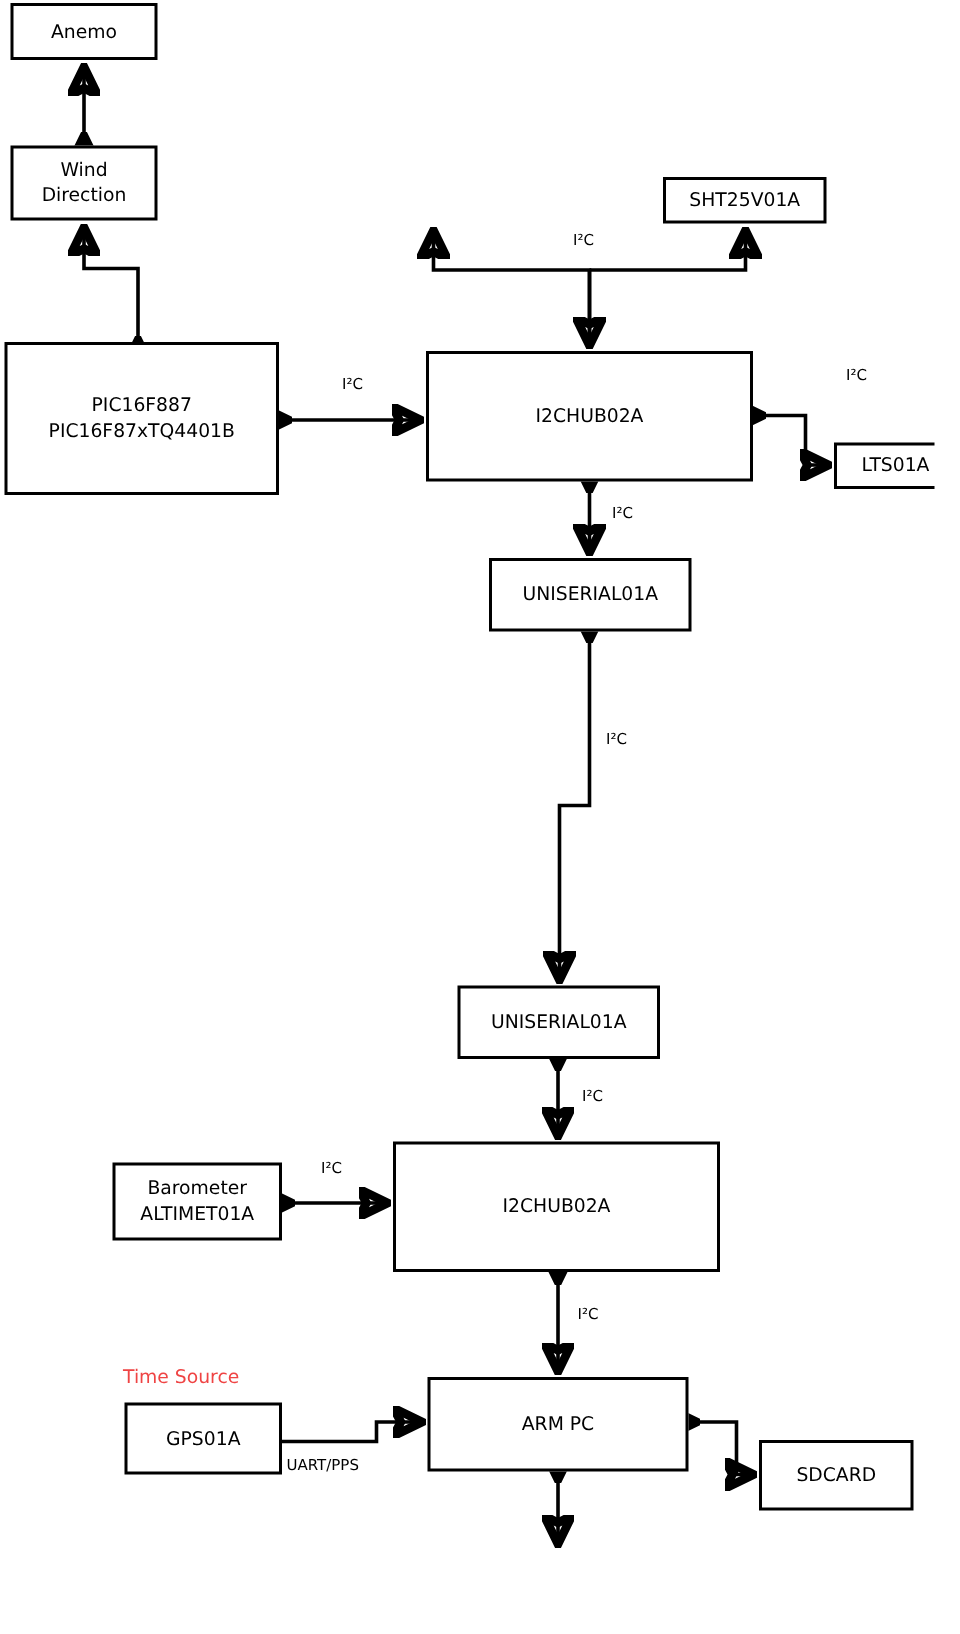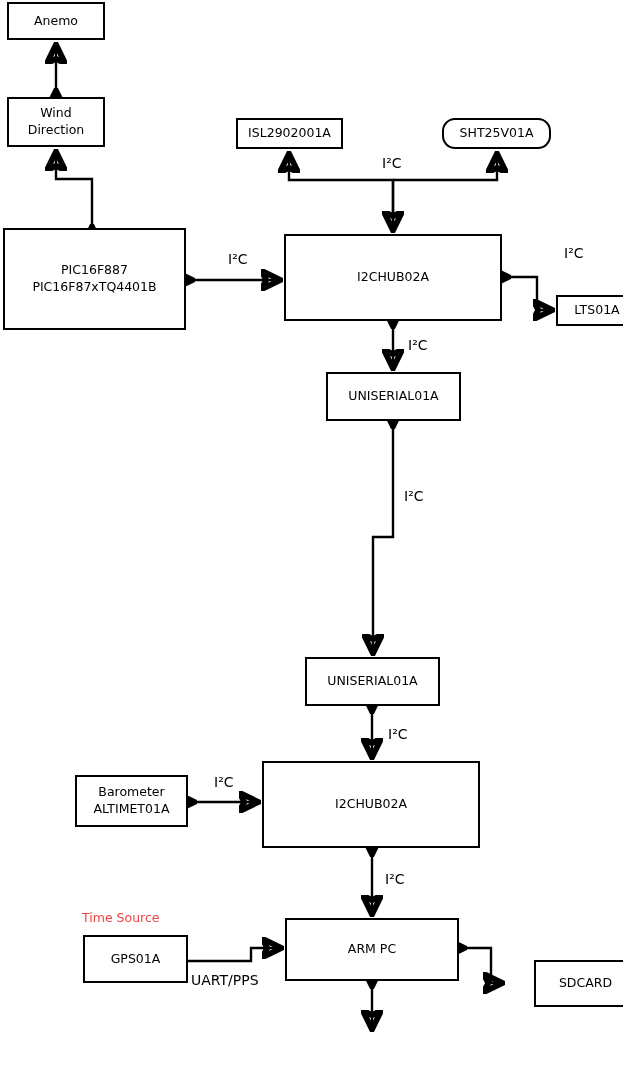--- a/index.html
+++ b/index.html
@@ -26,21 +26,21 @@
     justify-content: center;
     text-align: center;
     font-size: 12.5px;
     color: #000000;
     line-height: 1.35;
     white-space: pre-line;
     z-index: 3;
   }
   .edge-label {
     position: absolute;
-    font-size: 14px;
+    font-size: 10px;
     color: #000000;
     white-space: nowrap;
     z-index: 4;
   }
   .free-label {
     position: absolute;
     font-size: 12.5px;
     color: #ef4444;
     white-space: nowrap;
     z-index: 4;
@@ -108,25 +108,22 @@
   <div class="node" style="left:7px; top:97px; width:98px; height:50px;">
     <span>Wind
 Direction</span>
   </div>
 
   <div class="node" style="left:3px; top:228px; width:183px; height:102px;">
     <span>PIC16F887
 PIC16F87xTQ4401B</span>
   </div>
 
-  <div class="node" style="left:236px; top:118px; width:107px; height:31px;">
-    <span>ISL2902001A</span>
-  </div>
 
-  <div class="node" style="left:442px; top:118px; width:109px; height:31px;border-radius:13px;">
+  <div class="node" style="left:442px; top:118px; width:109px; height:31px;">
     <span>SHT25V01A</span>
   </div>
 
   <div class="node" style="left:284px; top:234px; width:218px; height:87px;">
     <span>I2CHUB02A</span>
   </div>
 
   <div class="node" style="left:556px; top:295px; width:82px; height:31px;">
     <span>LTS01A</span>
   </div>
@@ -149,21 +146,21 @@
   </div>
 
   <div class="node" style="left:83px; top:935px; width:105px; height:48px;justify-content:center;">
     <span>GPS01A</span>
   </div>
 
   <div class="node" style="left:285px; top:918px; width:174px; height:63px;">
     <span>ARM PC</span>
   </div>
 
-  <div class="node" style="left:506px; top:960px; width:103px; height:47px;margin-left:28px;">
+  <div class="node" style="left:506px; top:960px; width:103px; height:47px;">
     <span>SDCARD</span>
   </div>
 
 
   <div class="free-label" style="left:82px; top:910px;">Time Source</div>
 
   <div class="edge-label" style="left:382px; top:155px;">I²C</div>
 
   <div class="edge-label" style="left:228px; top:251px;">I²C</div>
 

